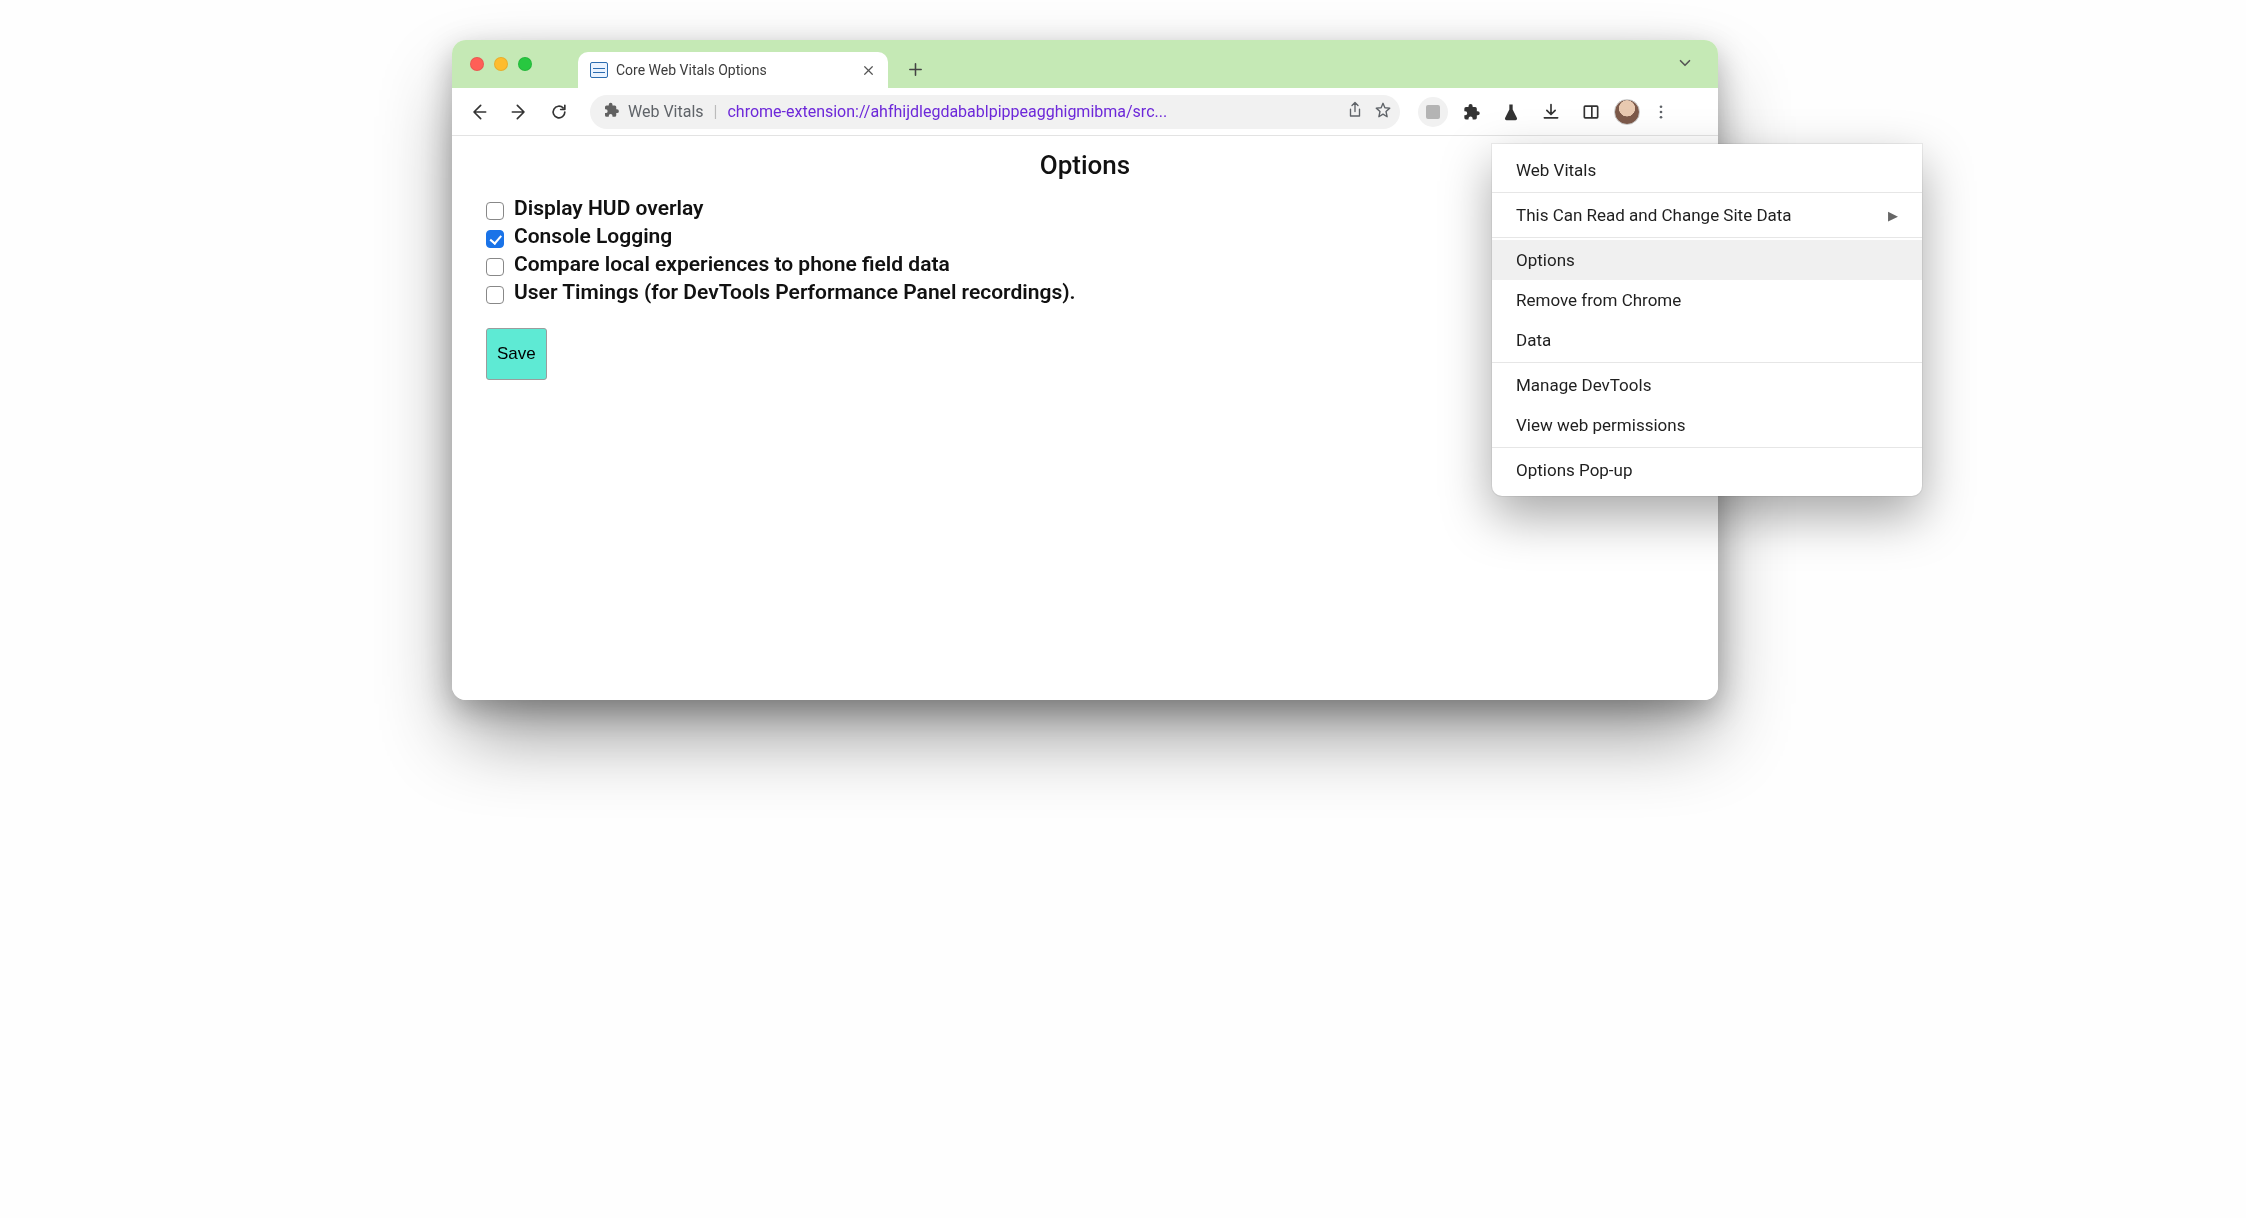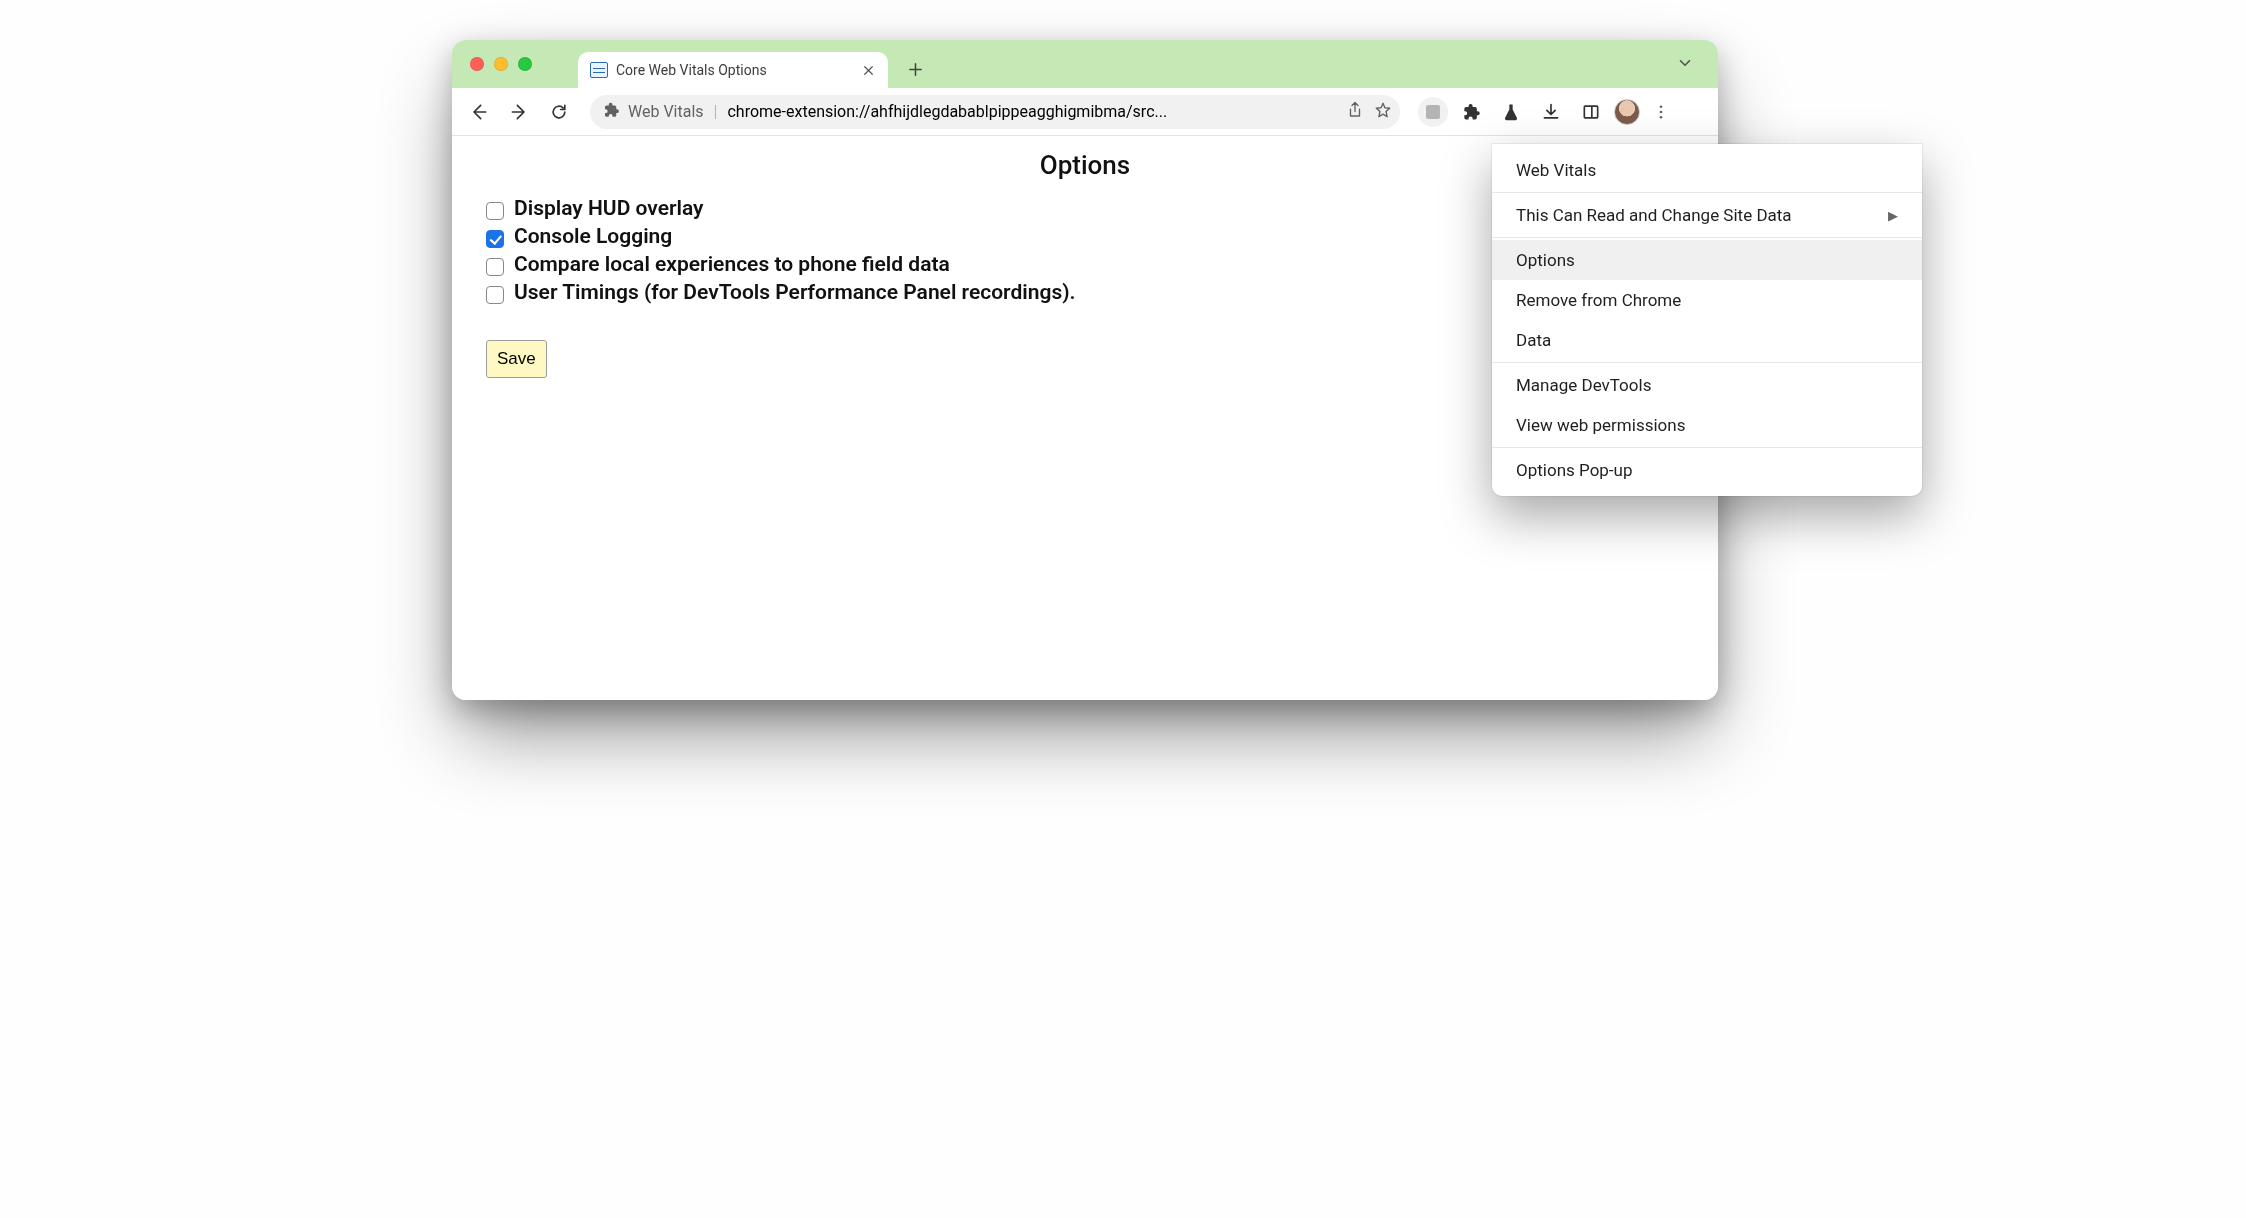--- a/index.html
+++ b/index.html
@@ -136,21 +136,21 @@
     align-items:center;
     padding: 0 8px 0 12px;
     margin: 0 6px 0 8px;
     gap:8px;
     color:#5f6368;
     font-size: 16px;
   }
   .omnibox .puzzle svg{width:18px;height:18px;fill:#616161;}
   .omnibox .ext-name{color:#5f6368;}
   .omnibox .sep{color:#bbb;margin:0 2px;}
-  .omnibox .url{color:#000000;white-space:nowrap;overflow:hidden;text-overflow:ellipsis;flex:1;}
+  .omnibox .url{color:#6d28d9;white-space:nowrap;overflow:hidden;text-overflow:ellipsis;flex:1;}
   .omnibox .trail{display:flex;gap:10px;align-items:center;color:#5f6368;}
   .omnibox .trail svg{width:18px;height:18px;stroke:#5f6368;fill:none;stroke-width:1.8;}
   .actions {
     display:flex;align-items:center;gap:6px;margin-left:6px;
   }
   .ext-chip{
     width:30px;height:30px;border-radius:50%;
     background:#f1f1f1;display:flex;align-items:center;justify-content:center;
   }
   .ext-chip .sq{width:14px;height:14px;background:#b4b4b4;border-radius:2px;}
@@ -194,24 +194,24 @@
   }
   .cbx:checked{
     background:#1a73e8;border-color:#1a73e8;
   }
   .cbx:checked::after{
     content:"";
     width:5px;height:9px;border:solid #fff;border-width:0 2.2px 2.2px 0;
     transform:rotate(40deg) translate(-0.5px,-1px);
   }
   .save-btn{
-    margin-top:32px;
+    margin-top:20px;
     font-size:17px;
-    padding:8px 10px;
-    background:#fef9c3;
+    padding:15px 10px;
+    background:#5eead4;
     border:1px solid #9c9c9c;
     border-radius:3px;
     cursor:pointer;
   }
 
   
   .ctxmenu{
     position:absolute;
     top: 104px;
     left: 1040px;

